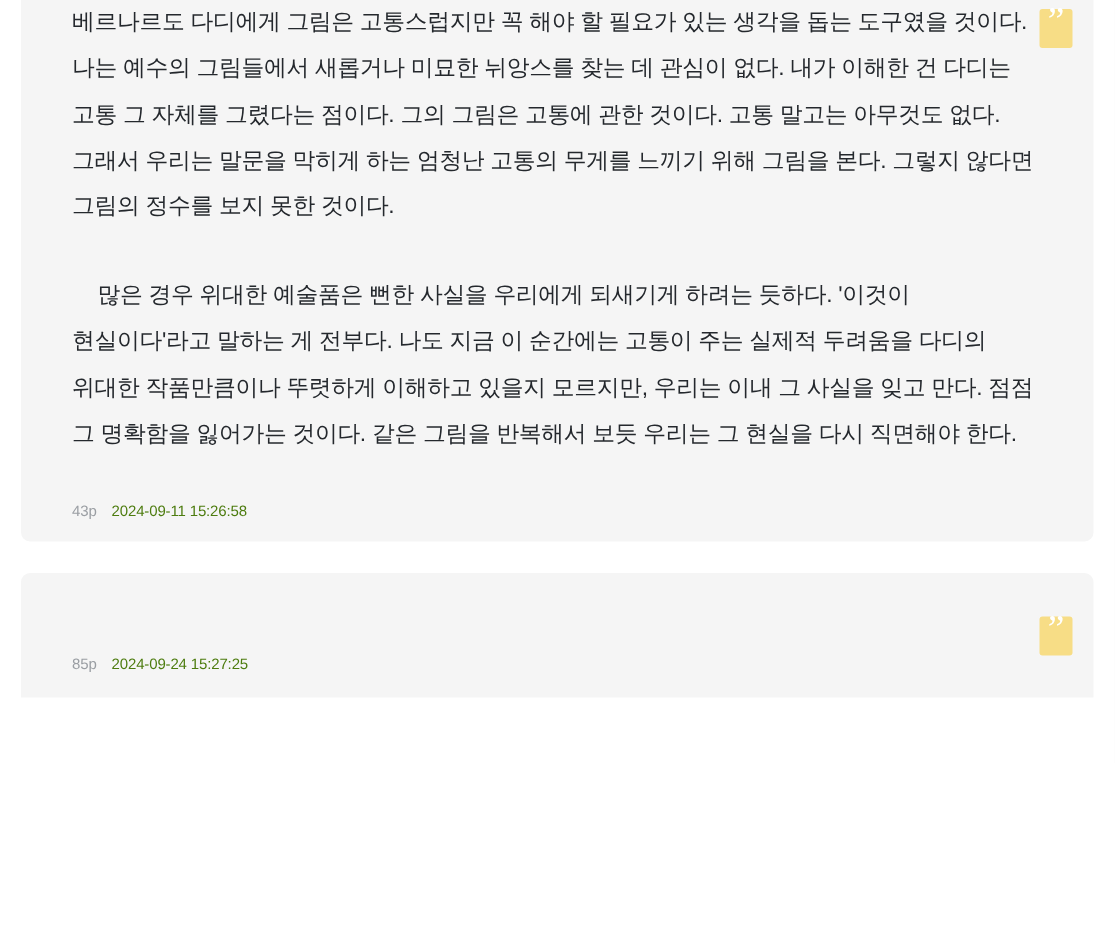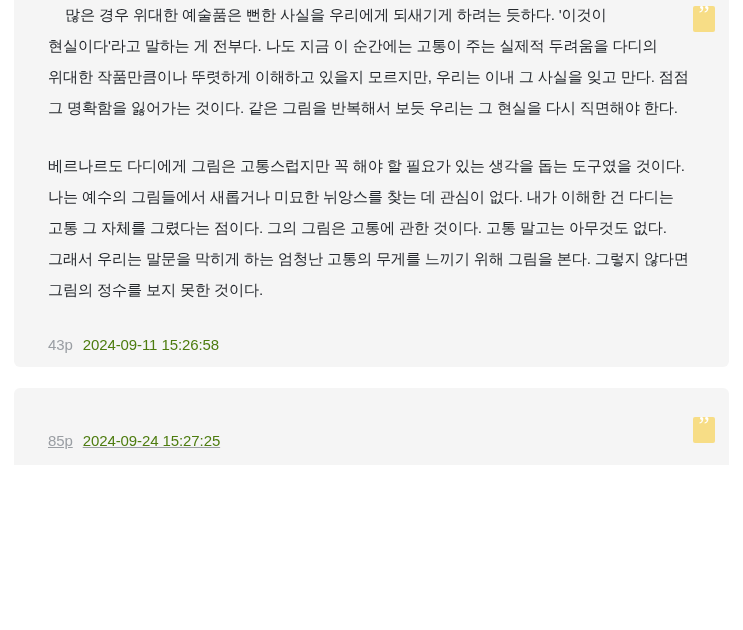--- a/index.html
+++ b/index.html
@@ -69,44 +69,43 @@
     max-width: 650px;
   }
   .para + .para {
     margin-top: 28px;
   }
   .para.indent {
     text-indent: 17px;
   }
   .meta {
     margin-top: 30px;
-    font-size: 15px;
+    font-size: 10px;
     color: #9a9ea3;
     letter-spacing: -0.1px;
     display: flex;
     align-items: center;
     gap: 10px;
   }
   .meta .page-num { color: #9a9ea3; }
   .meta .timestamp { color: #4d7c0f; }
   .card-2 .meta {
-    margin-top: 20px;
+    margin-top: 32px;
     padding-bottom: 16px;
-    text-decoration: underline;
   }
 </style>
 </head>
 <body>
 
 <div class="page">
 
   <div class="card card-1">
     <div class="quote-mark q1"></div>
+    <p class="para">베르나르도 다디에게 그림은 고통스럽지만 꼭 해야 할 필요가 있는 생각을 돕는 도구였을 것이다. 나는 예수의 그림들에서 새롭거나 미묘한 뉘앙스를 찾는 데 관심이 없다. 내가 이해한 건 다디는 고통 그 자체를 그렸다는 점이다. 그의 그림은 고통에 관한 것이다. 고통 말고는 아무것도 없다. 그래서 우리는 말문을 막히게 하는 엄청난 고통의 무게를 느끼기 위해 그림을 본다. 그렇지 않다면 그림의 정수를 보지 못한 것이다.</p>
     <p class="para indent">많은 경우 위대한 예술품은 뻔한 사실을 우리에게 되새기게 하려는 듯하다. '이것이 현실이다'라고 말하는 게 전부다. 나도 지금 이 순간에는 고통이 주는 실제적 두려움을 다디의 위대한 작품만큼이나 뚜렷하게 이해하고 있을지 모르지만, 우리는 이내 그 사실을 잊고 만다. 점점 그 명확함을 잃어가는 것이다. 같은 그림을 반복해서 보듯 우리는 그 현실을 다시 직면해야 한다.</p>
-    <p class="para">베르나르도 다디에게 그림은 고통스럽지만 꼭 해야 할 필요가 있는 생각을 돕는 도구였을 것이다. 나는 예수의 그림들에서 새롭거나 미묘한 뉘앙스를 찾는 데 관심이 없다. 내가 이해한 건 다디는 고통 그 자체를 그렸다는 점이다. 그의 그림은 고통에 관한 것이다. 고통 말고는 아무것도 없다. 그래서 우리는 말문을 막히게 하는 엄청난 고통의 무게를 느끼기 위해 그림을 본다. 그렇지 않다면 그림의 정수를 보지 못한 것이다.</p>
     <div class="meta">
       <span class="page-num">43p</span>
       <span class="timestamp">2024-09-11 15:26:58</span>
     </div>
   </div>
 
   <div class="card card-2">
     <div class="quote-mark q2"></div>
     <div class="meta">
       <span class="page-num">85p</span>

